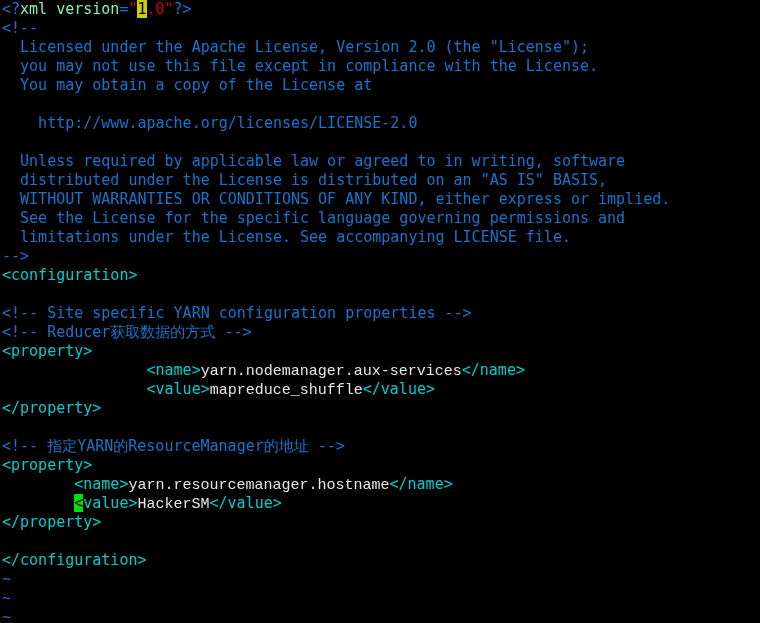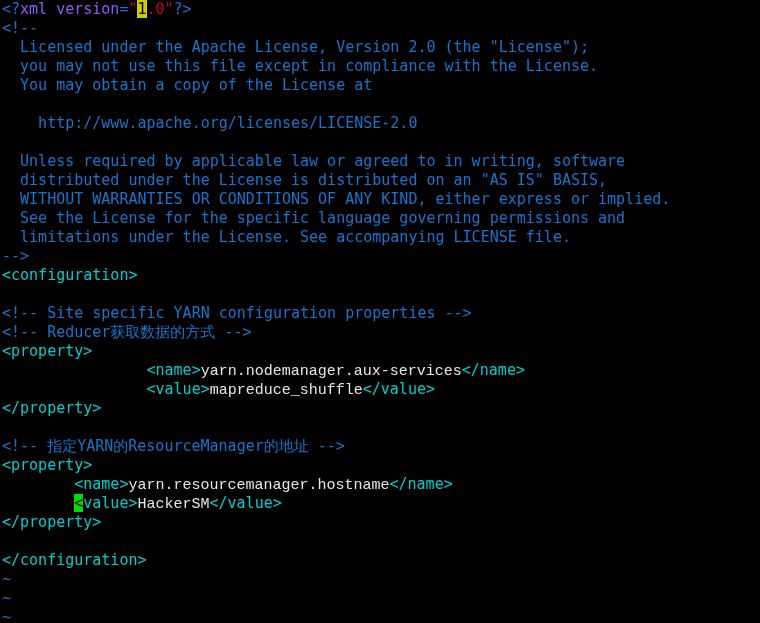--- a/index.html
+++ b/index.html
@@ -25,21 +25,21 @@
     line-height:19px;
     white-space:pre;
     padding-left:2px;
     font-size:15px;
     overflow:hidden;
   }
   
   .c-comment  { color:#1874cd; }        
   .c-tag      { color:#00cdcd; }        
   .c-text     { color:#e6e6e6;font-family:Liberation Mono, monospace; }        
-  .c-attr     { color:#8b5cf6; }        
+  .c-attr     { color:#86efac; }        
   .c-punct    { color:#1c70d8; }        
   .c-str      { color:#cd0000; }        
   .c-tilde    { color:#1874cd; }        
   .cursor-gold {
     background:#cdcd00;
     color:#000000;
   }
   .cursor-green {
     background:#00e000;
     color:#000000;

